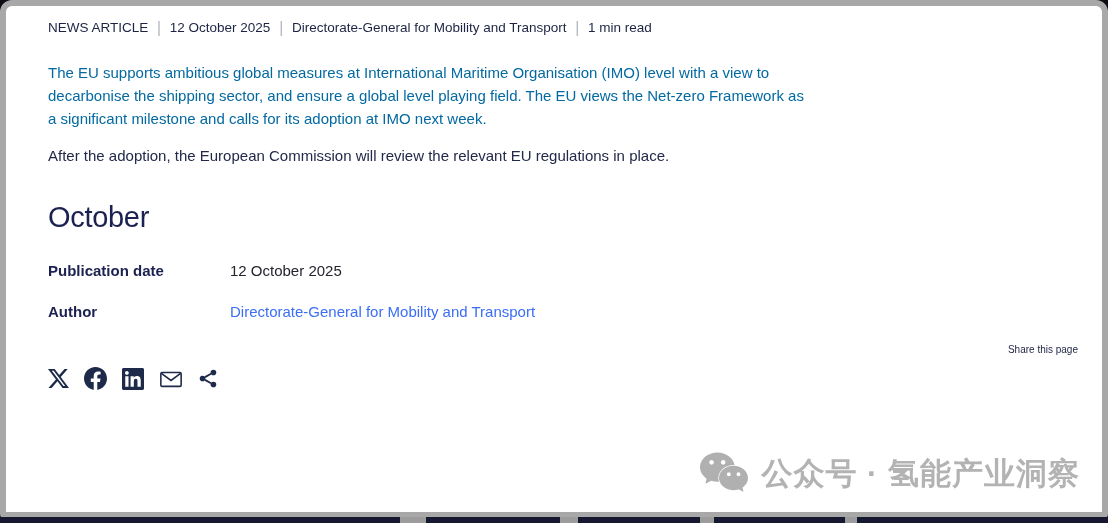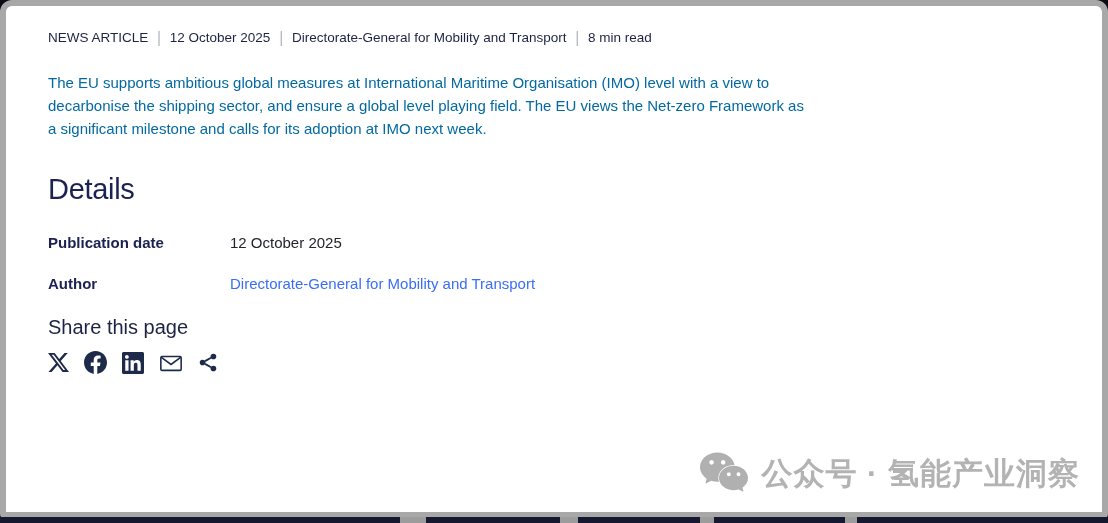--- a/index.html
+++ b/index.html
@@ -5,21 +5,21 @@
   * { margin:0; padding:0; box-sizing:border-box; }
   html,body { width:1108px; height:523px; overflow:hidden; }
   body { background:#0c0c12; font-family:"Liberation Sans", sans-serif; position:relative; }
 
   .card {
     position:absolute; left:0; top:0; width:1108px; height:518px;
     background:#ffffff;
     border:6px solid #a8a8a8;
     border-radius:12px 12px 4px 4px;
     overflow:hidden;
-    padding:24px 24px 0 42px;
+    padding:14px 24px 0 42px;
   }
 
   
   .bottom-strip { position:absolute; left:0; bottom:0; width:1108px; height:6px; background:#15182e; }
   .bottom-strip .notch { position:absolute; top:0; height:6px; background:#9c9c9c; }
 
   
   .meta { display:flex; align-items:center; font-size:13.5px; color:#1d2342; white-space:nowrap; }
   .meta .sep { color:#a7abb8; margin:0 9px; font-weight:300; transform:scaleY(1.25); display:inline-block; }
 
@@ -35,21 +35,21 @@
   .para2 { margin-top:15px; max-width:762px; font-size:15px; line-height:1.52; color:#232949; }
 
   h2.details-heading { margin-top:33px; font-size:29px; font-weight:400; color:#1b2150; letter-spacing:-0.3px; }
 
   .details-table { margin-top:28px; }
   .details-row { display:flex; align-items:flex-end; margin-bottom:24px; }
   .details-row .label { width:182px; font-size:15px; font-weight:700; color:#1b2150; }
   .details-row .value { font-size:15px; color:#24242e; }
   .details-row .value.link { color:#3b6ef5; cursor:pointer; }
 
-  .share-label { margin-top:22px; font-size:20px; color:#1d2342; }
+  .share-label { margin-top:22px; font-size:10px; color:#1d2342;text-align:right; }
   .share-icons { margin-top:12px; display:flex; align-items:center; gap:15px; }
   .share-icons .ic { display:inline-flex; align-items:center; justify-content:center; cursor:pointer; }
   .share-icons svg { display:block; }
 
   
   .watermark {
     position:absolute; right:22px; bottom:16px;
     display:flex; align-items:center; gap:13px;
     color:#b3b3b3; pointer-events:none;font-weight:bold;
   }
@@ -60,27 +60,28 @@
 
 <div class="card">
 
   <div class="meta">
     <span>NEWS ARTICLE</span>
     <span class="sep">|</span>
     <span>12 October 2025</span>
     <span class="sep">|</span>
     <span>Directorate-General for Mobility and Transport</span>
     <span class="sep">|</span>
-    <span>8 min read</span>
+    <span>1 min read</span>
   </div>
 
 
   <p class="lead">The EU supports ambitious global measures at International Maritime Organisation (IMO) level with a view to decarbonise the shipping sector, and ensure a global level playing field. The EU views the Net-zero Framework as a significant milestone and calls for its adoption at IMO next week.</p>
+  <p class="para2">After the adoption, the European Commission will review the relevant EU regulations in place.</p>
 
-  <h2 class="details-heading">Details</h2>
+  <h2 class="details-heading">October</h2>
 
   <div class="details-table">
     <div class="details-row">
       <div class="label">Publication date</div>
       <div class="value">12 October 2025</div>
     </div>
     <div class="details-row">
       <div class="label">Author</div>
       <div class="value link">Directorate-General for Mobility and Transport</div>
     </div>

